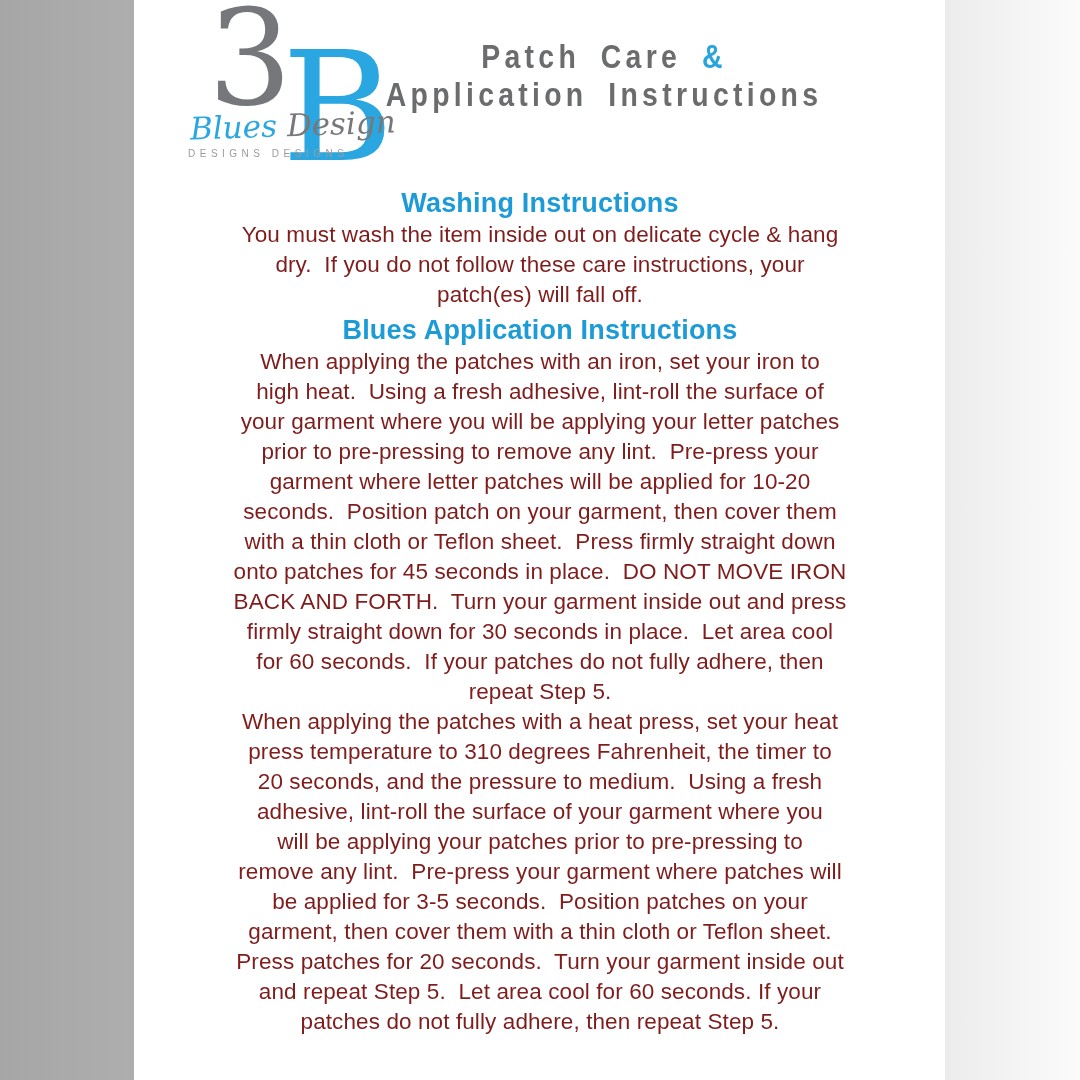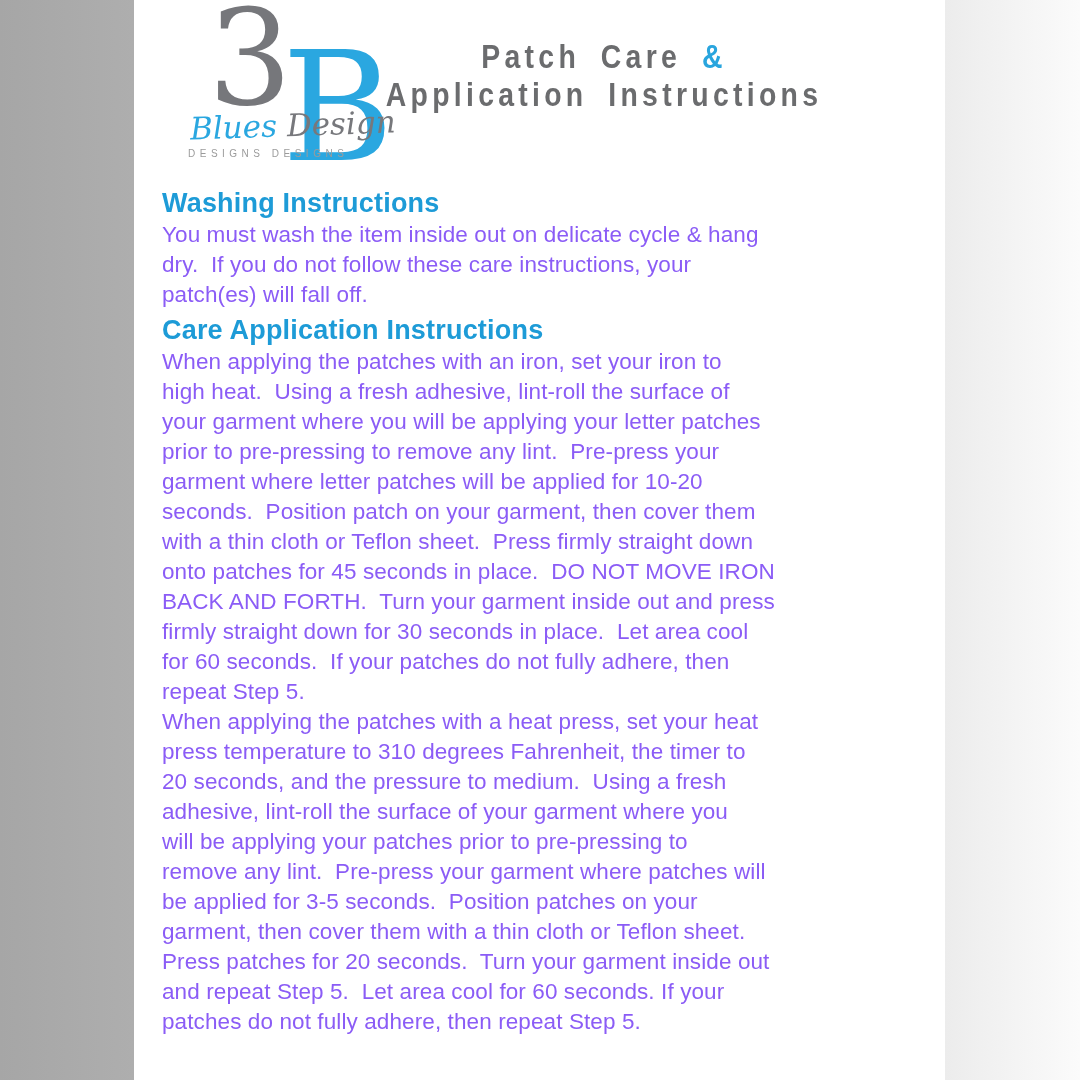--- a/index.html
+++ b/index.html
@@ -98,36 +98,37 @@
     color: #6b6c6e;
     transform: scaleX(0.86);
     transform-origin: center top;
     white-space: nowrap;
   }
   .title .amp { color: #29a5de; }
 
   
   .text-col {
     position: absolute;
-    left: 28px; top: 186px;
+    left: 14px; top: 186px;
     width: 784px;
+    text-align: center;
   }
   .section-heading {
     font-size: 27px;
     line-height: 34px;
     font-weight: bold;
     color: #1d9bd7;
     margin: 0;
     letter-spacing: 0.2px;
   }
   .section-heading.spaced { margin-top: 3px; }
   .section-body {
     font-size: 22.5px;
     line-height: 30px;
-    color: #8b5cf6;
+    color: #7f1d1d;
     margin: 0;
     white-space: pre-wrap;
     letter-spacing: 0.1px;
   }
   .section-body strong { font-weight: normal; }
 </style>
 </head>
 <body>
 
 <div class="left-bar"></div>
@@ -145,19 +146,19 @@
   <div class="title">
     <div><span>Patch Care</span> <span class="amp">&amp;</span></div>
     <div>Application Instructions</div>
   </div>
 
   <div class="text-col">
 
     <h2 class="section-heading">Washing Instructions</h2>
     <p class="section-body">You must wash the item inside out on delicate cycle &amp; hang<br>dry.  If you do not follow these care instructions, your<br>patch(es) will fall off.</p>
 
-    <h2 class="section-heading spaced">Care Application Instructions</h2>
+    <h2 class="section-heading spaced">Blues Application Instructions</h2>
     <p class="section-body">When applying the patches with an iron, set your iron to<br><strong>high heat</strong>.  Using a fresh adhesive, lint-roll the surface of<br>your garment where you will be applying your letter patches<br>prior to pre-pressing to remove any lint.  Pre-press your<br>garment where letter patches will be applied for 10-20<br>seconds.  Position patch on your garment, then cover them<br>with a thin cloth or Teflon sheet.  Press firmly straight down<br>onto patches for 45 seconds in place.  DO NOT MOVE IRON<br>BACK AND FORTH.  Turn your garment inside out and press<br>firmly straight down for 30 seconds in place.  Let area cool<br>for 60 seconds.  If your patches do not fully adhere, then<br>repeat Step 5.</p>
 
     <p class="section-body">When applying the patches with a heat press, set your heat<br>press temperature to 310 degrees Fahrenheit, the timer to<br>20 seconds, and the pressure to medium.  Using a fresh<br>adhesive, lint-roll the surface of your garment where you<br>will be applying your patches prior to pre-pressing to<br>remove any lint.  Pre-press your garment where patches will<br>be applied for 3-5 seconds.  Position patches on your<br>garment, then cover them with a thin cloth or Teflon sheet.<br>Press patches for 20 seconds.  Turn your garment inside out<br>and repeat Step 5.  Let area cool for 60 seconds. If your<br>patches do not fully adhere, then repeat Step 5.</p>
 
   </div>
 </div>
 
 </body></html>

